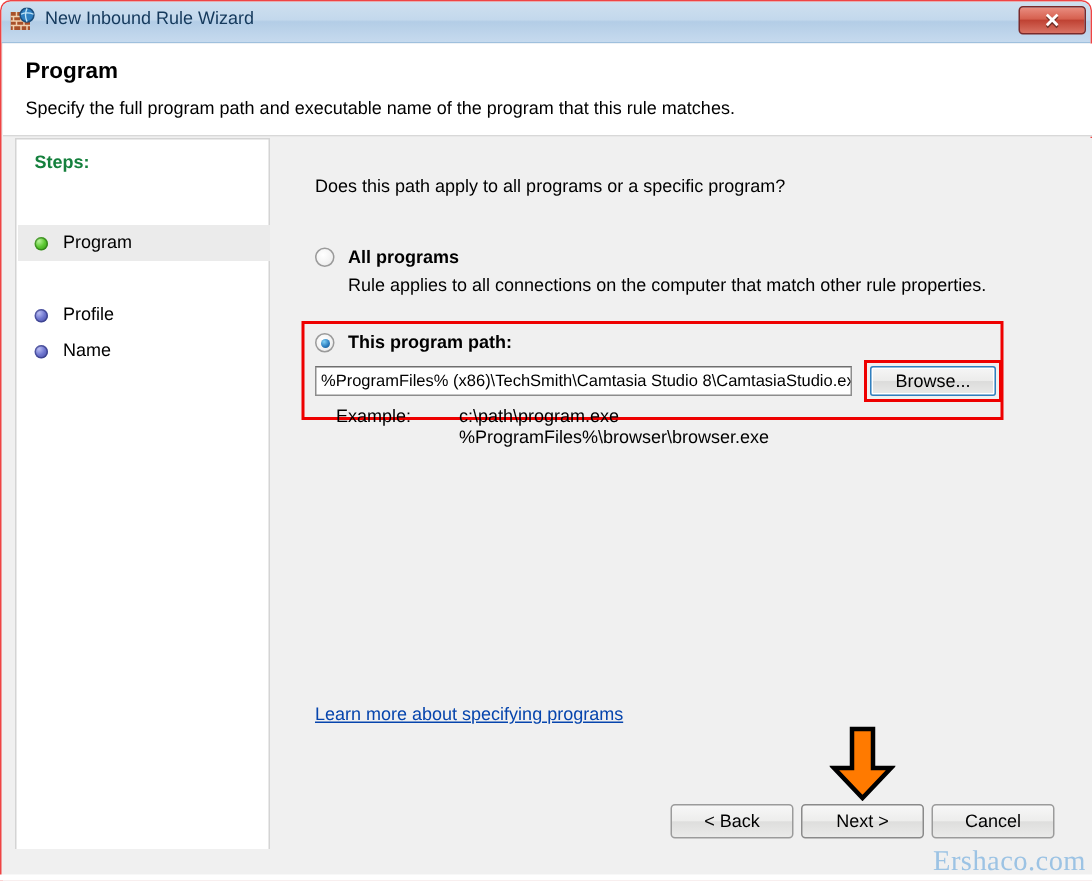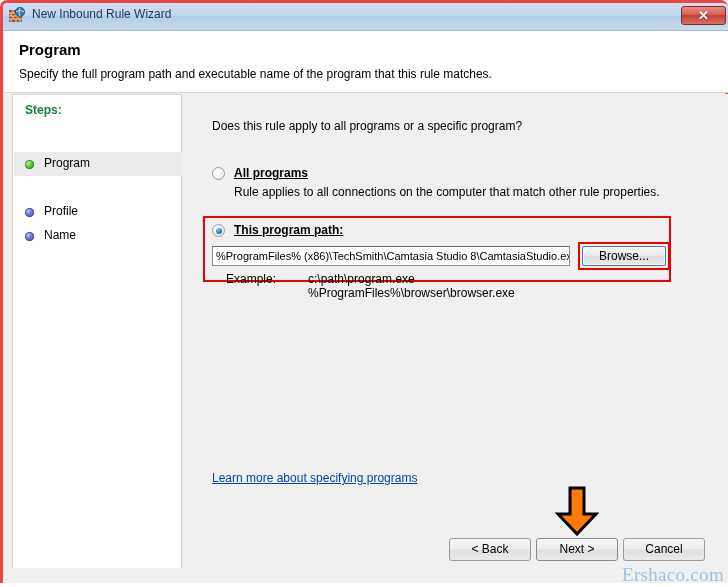--- a/index.html
+++ b/index.html
@@ -17,21 +17,21 @@
   }
 
   
   #window {
     position: absolute;
     left: 0; top: 0;
     width: 728px;
     height: 587px;
     box-sizing: border-box;
     background: #f0f0f0;
-    border: 3px solid #ef4444;
+    border: 1px solid #ef4444;
     border-radius: 7px 7px 0 0;
   }
 
   
   #titlebar {
     position: absolute;
     left: 0; top: 0;
     width: 726px;
     height: 28px;
     box-sizing: border-box;
@@ -203,21 +203,20 @@
     border-radius: 50%;
     background: radial-gradient(circle at 35% 30%, #7fd0f5 0%, #2e7fc0 55%, #0d4e86 100%);
   }
   .opt-title {
     position: absolute;
     left: 22px; top: 0px;
     font-size: 12px;
     font-weight: bold;
     color: #000000;
     white-space: nowrap;
-    text-decoration: underline;
   }
   .opt-desc {
     position: absolute;
     left: 22px; top: 19px;
     font-size: 12px;
     color: #000000;
     white-space: nowrap;
   }
 
   
@@ -428,21 +427,21 @@
       </div>
 
       <div class="step" style="top:129px;">
         <span class="bullet blue"></span>
         <span class="label active">Name</span>
       </div>
     </div>
 
     <div id="content">
 
-      <div id="question">Does this rule apply to all programs or a specific program?</div>
+      <div id="question">Does this path apply to all programs or a specific program?</div>
 
       <div id="opt-all">
         <span class="radio"></span>
         <span class="opt-title">All programs</span>
         <span class="opt-desc">Rule applies to all connections on the computer that match other rule properties.</span>
       </div>
 
       <div id="highlight-box"></div>
 
       <div id="opt-path">

